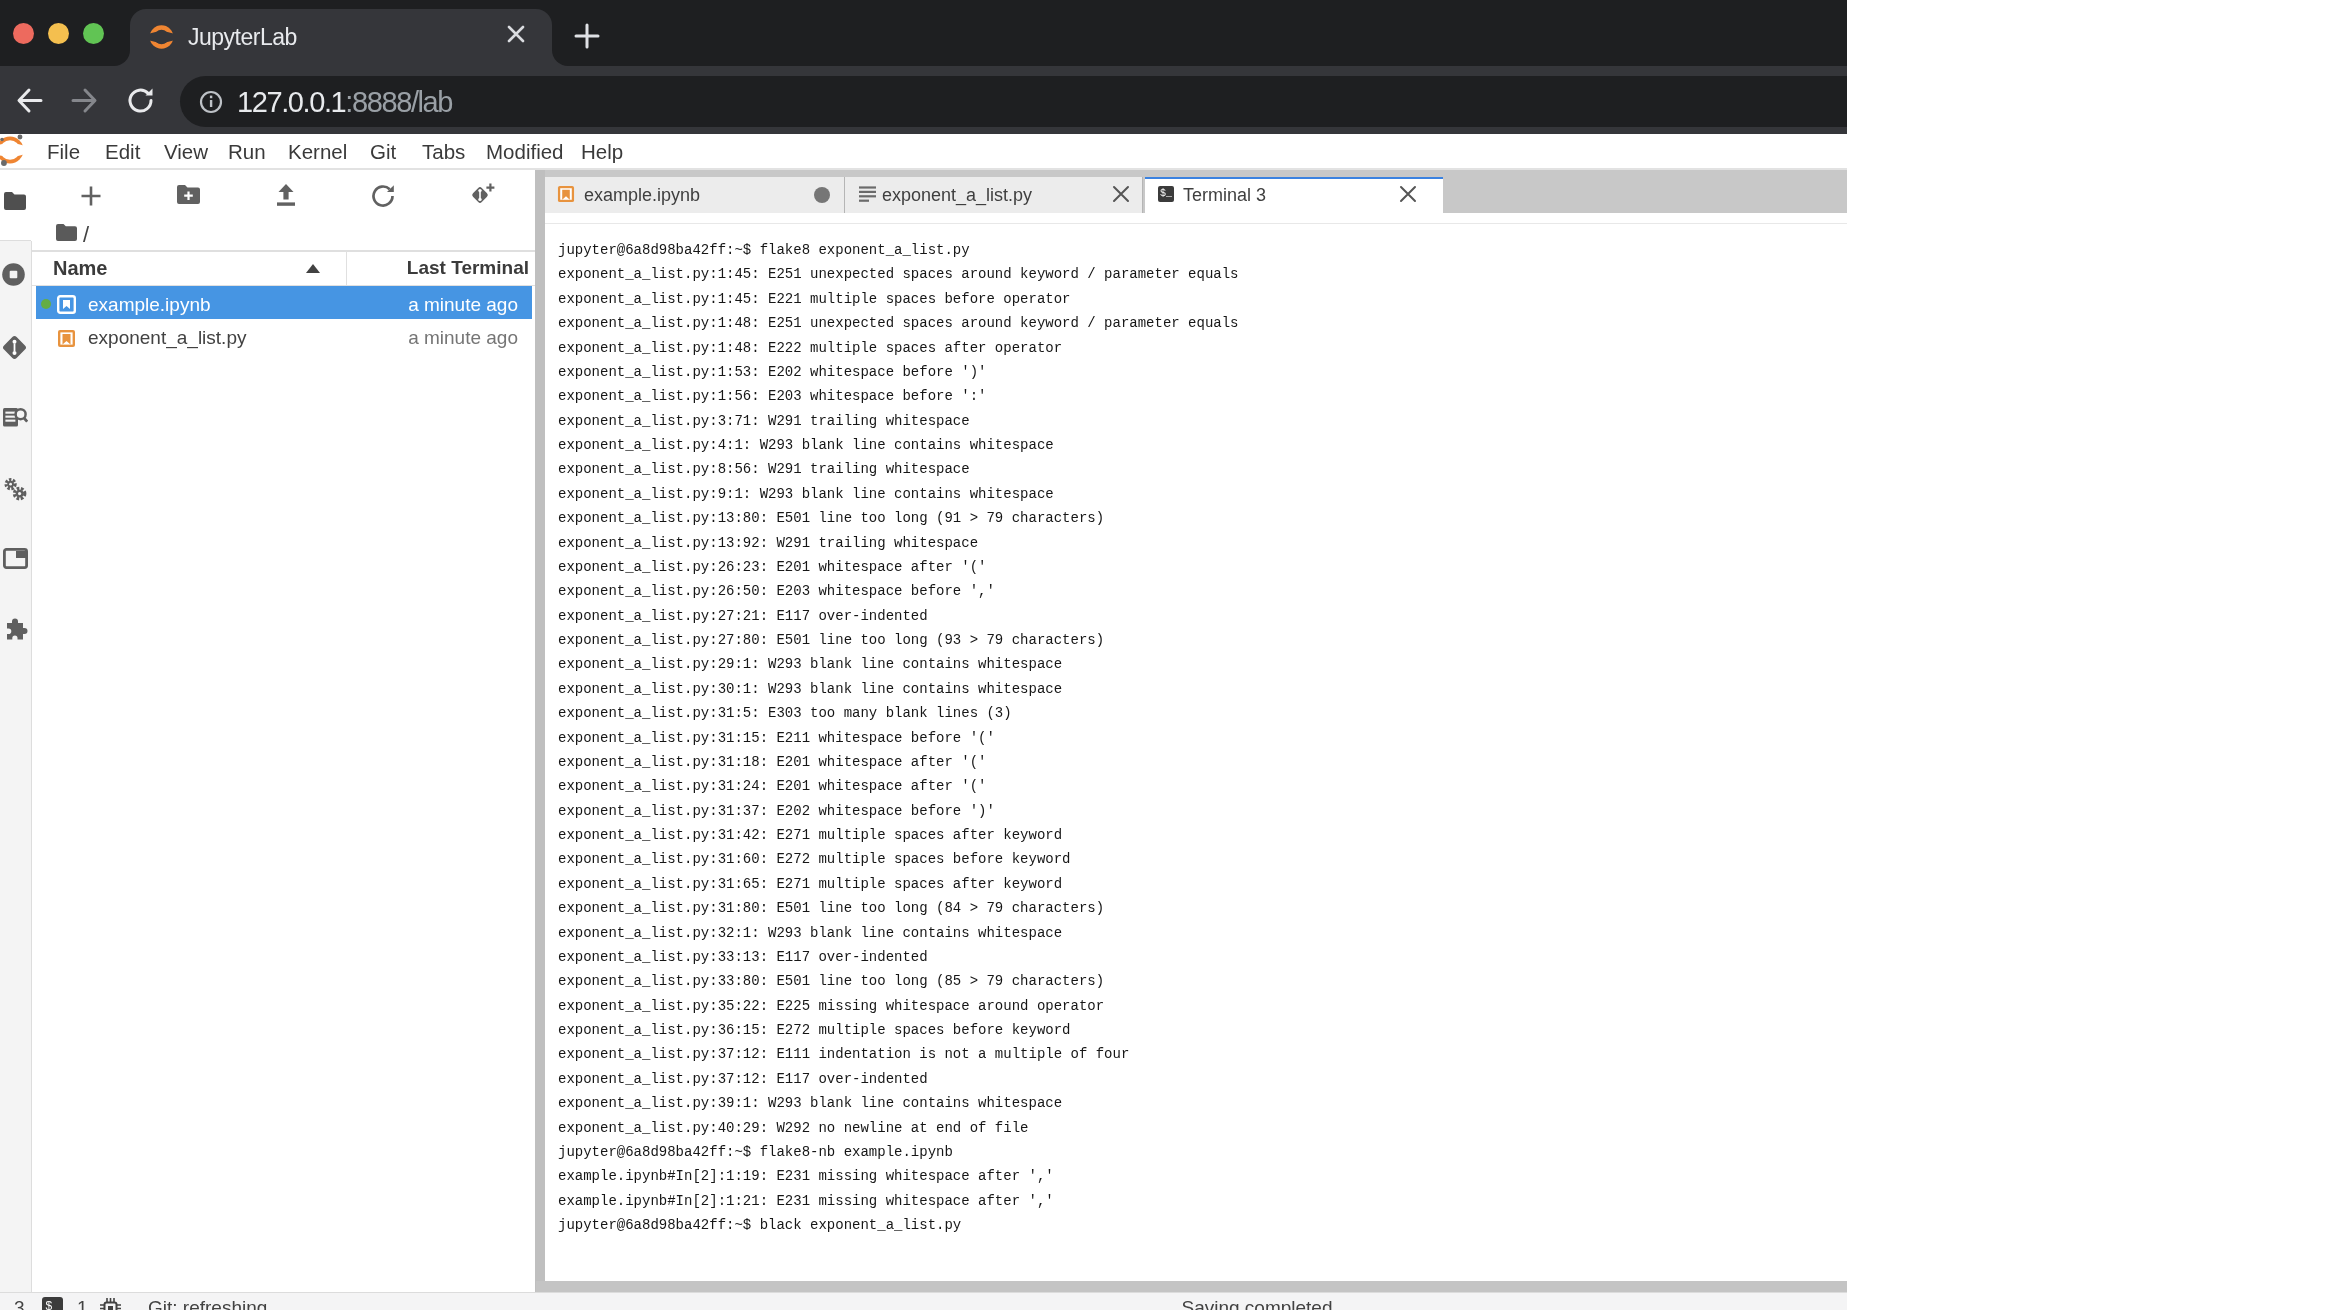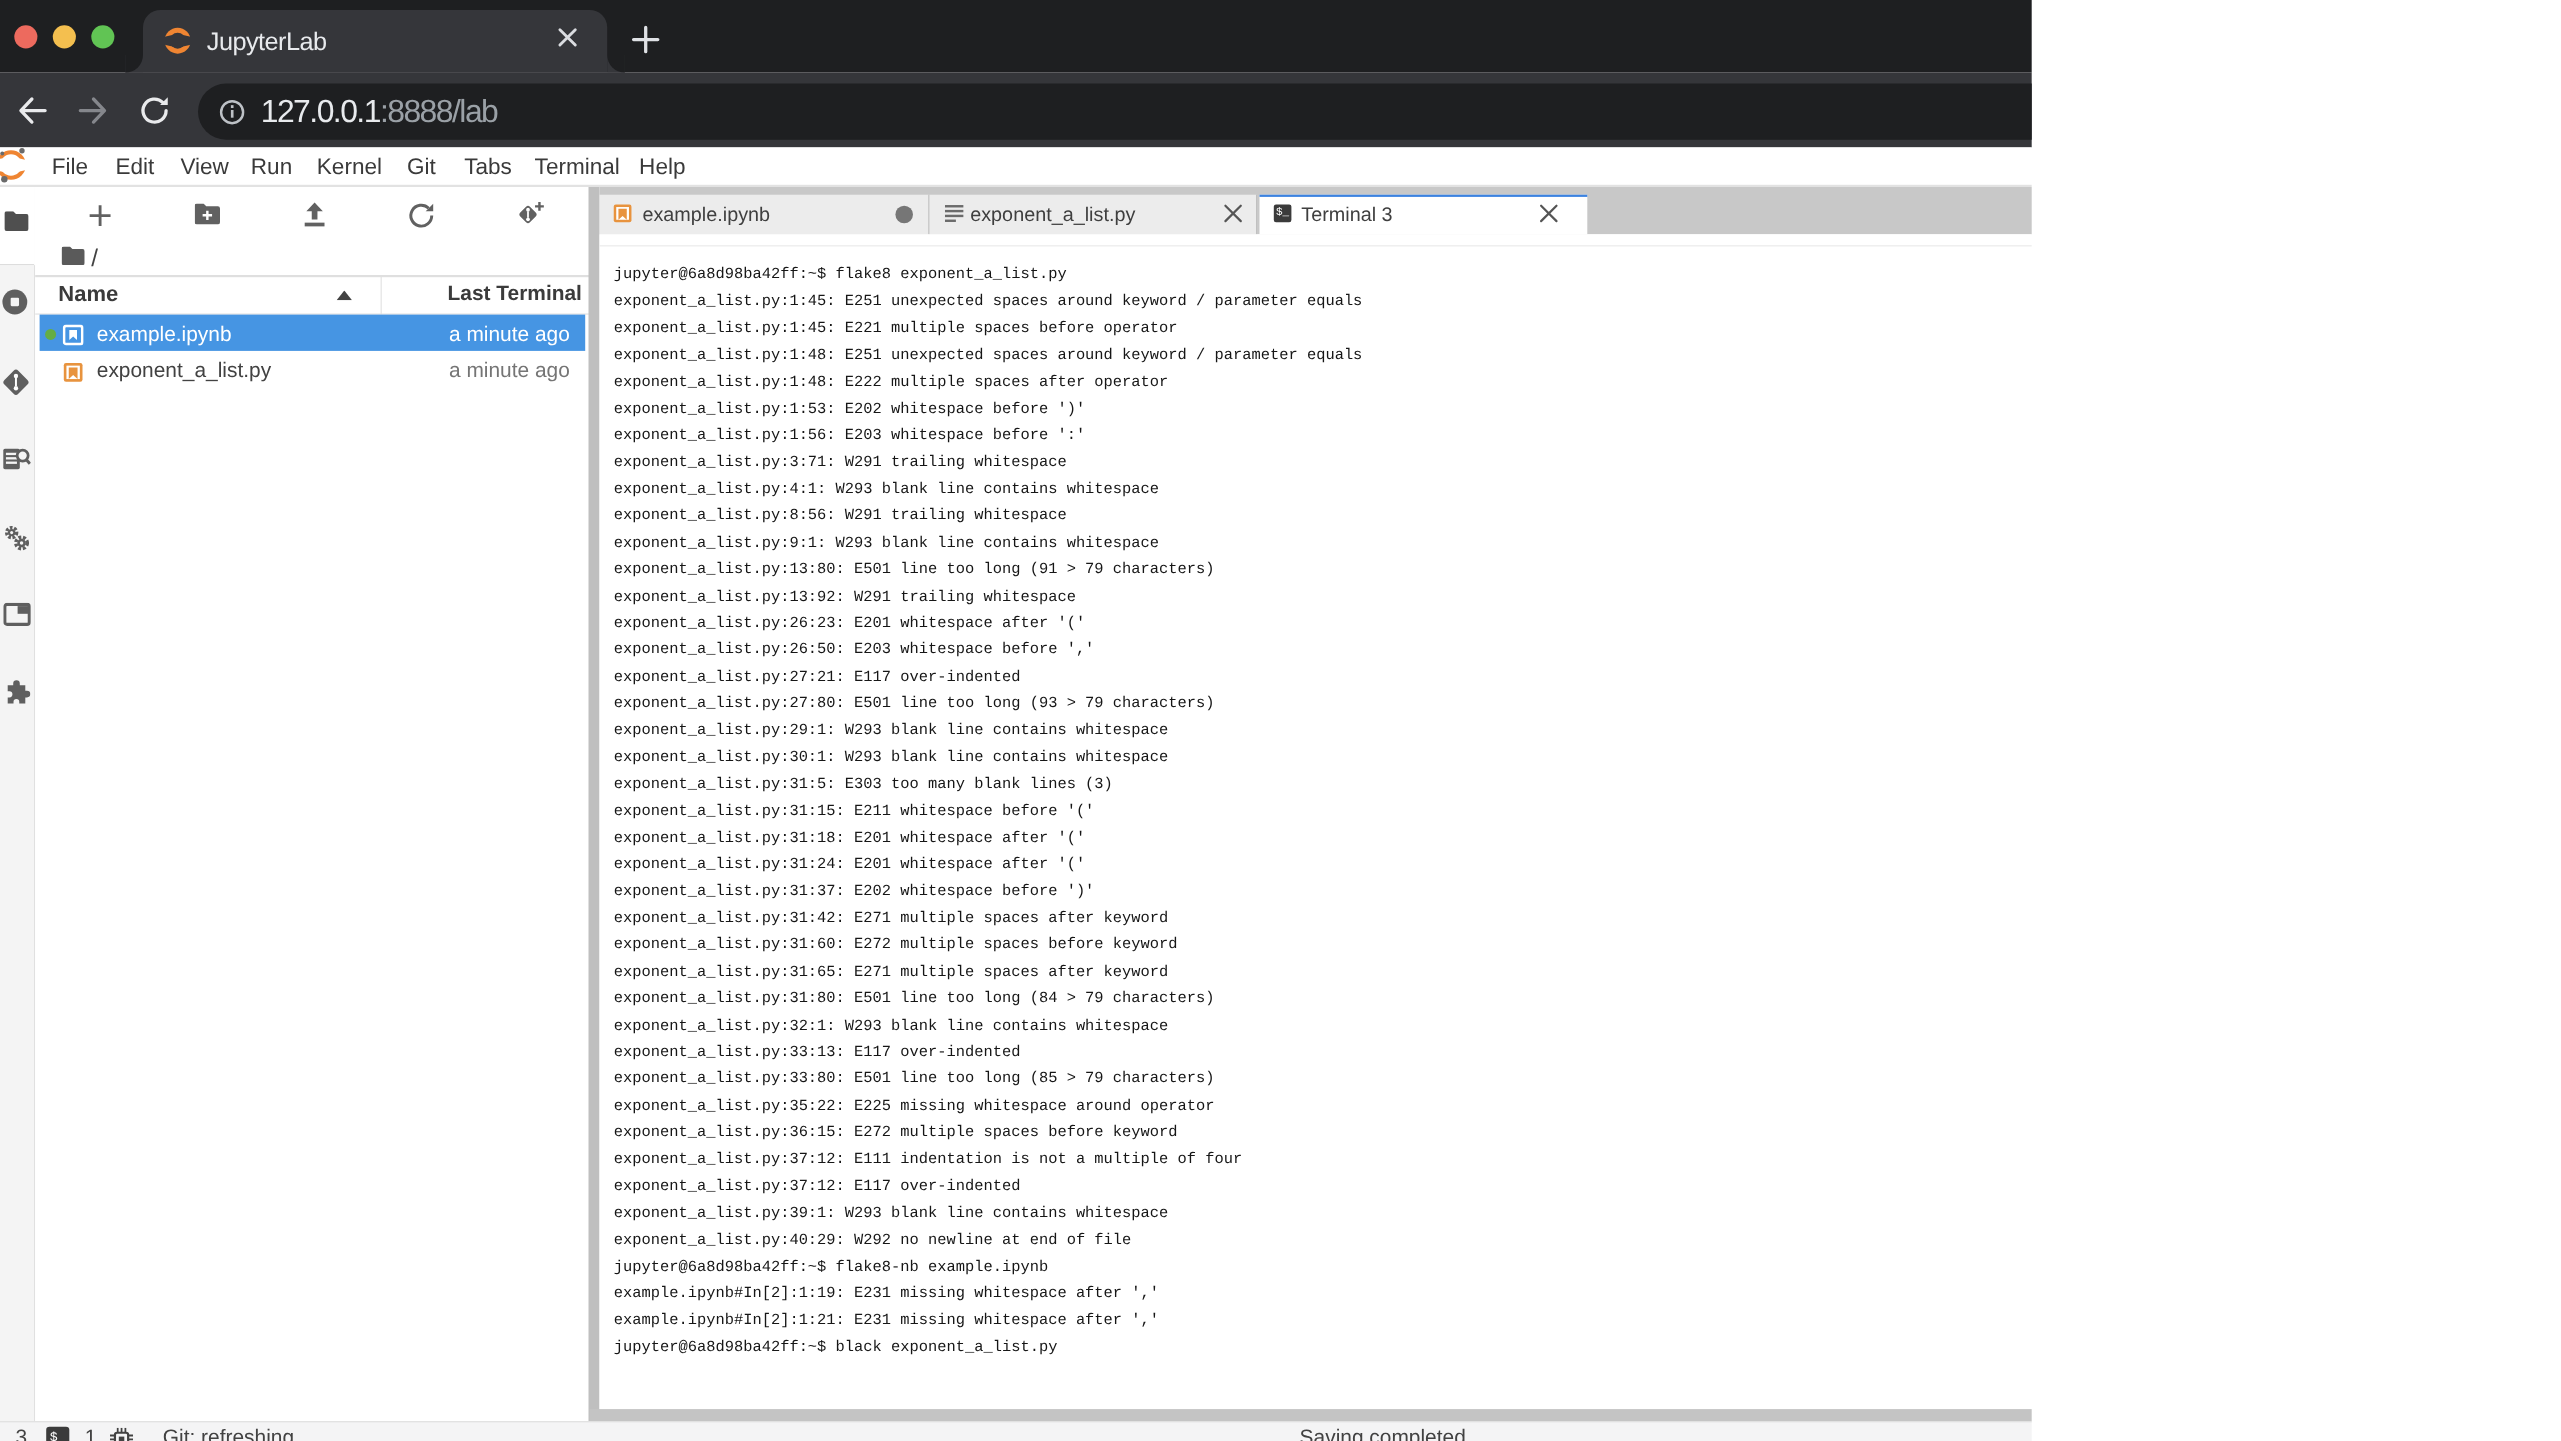--- a/index.html
+++ b/index.html
@@ -109,21 +109,21 @@
     <circle cx="10.3" cy="28.2" r="2.75" fill="#6a6a6a"></circle>
   </svg>
   <div class="abs" style="top:134px;left:0;width:2328px;height:35px;font-size:20.5px;color:#3a3a3a;">
     <span class="abs" style="left:47px;top:6px;">File</span>
     <span class="abs" style="left:105px;top:6px;">Edit</span>
     <span class="abs" style="left:164px;top:6px;">View</span>
     <span class="abs" style="left:228px;top:6px;">Run</span>
     <span class="abs" style="left:288px;top:6px;">Kernel</span>
     <span class="abs" style="left:370px;top:6px;">Git</span>
     <span class="abs" style="left:422px;top:6px;">Tabs</span>
-    <span class="abs" style="left:486px;top:6px;">Terminal</span>
+    <span class="abs" style="left:486px;top:6px;">Modified</span>
     <span class="abs" style="left:581px;top:6px;">Help</span>
   </div>
 
   <div class="abs" style="left:0;top:170px;width:31px;height:1122px;background:#f4f4f4;"></div>
   <div class="abs" style="left:0;top:170px;width:31px;height:71px;background:#fff;"></div>
   <div class="abs" style="left:31px;top:241px;width:1px;height:1051px;background:#ddd;"></div>
   <div class="abs" style="left:0;top:240px;width:31px;height:1px;background:#ddd;"></div>
 
   <svg class="abs" style="left:4px;top:192px;" width="22" height="18" viewBox="0 0 22 18">
     <path d="M0 2 Q0 0 2 0 L8 0 L10.5 2.5 L20 2.5 Q22 2.5 22 4.5 L22 16 Q22 18 20 18 L2 18 Q0 18 0 16 Z" fill="#4f4f4f"></path>

